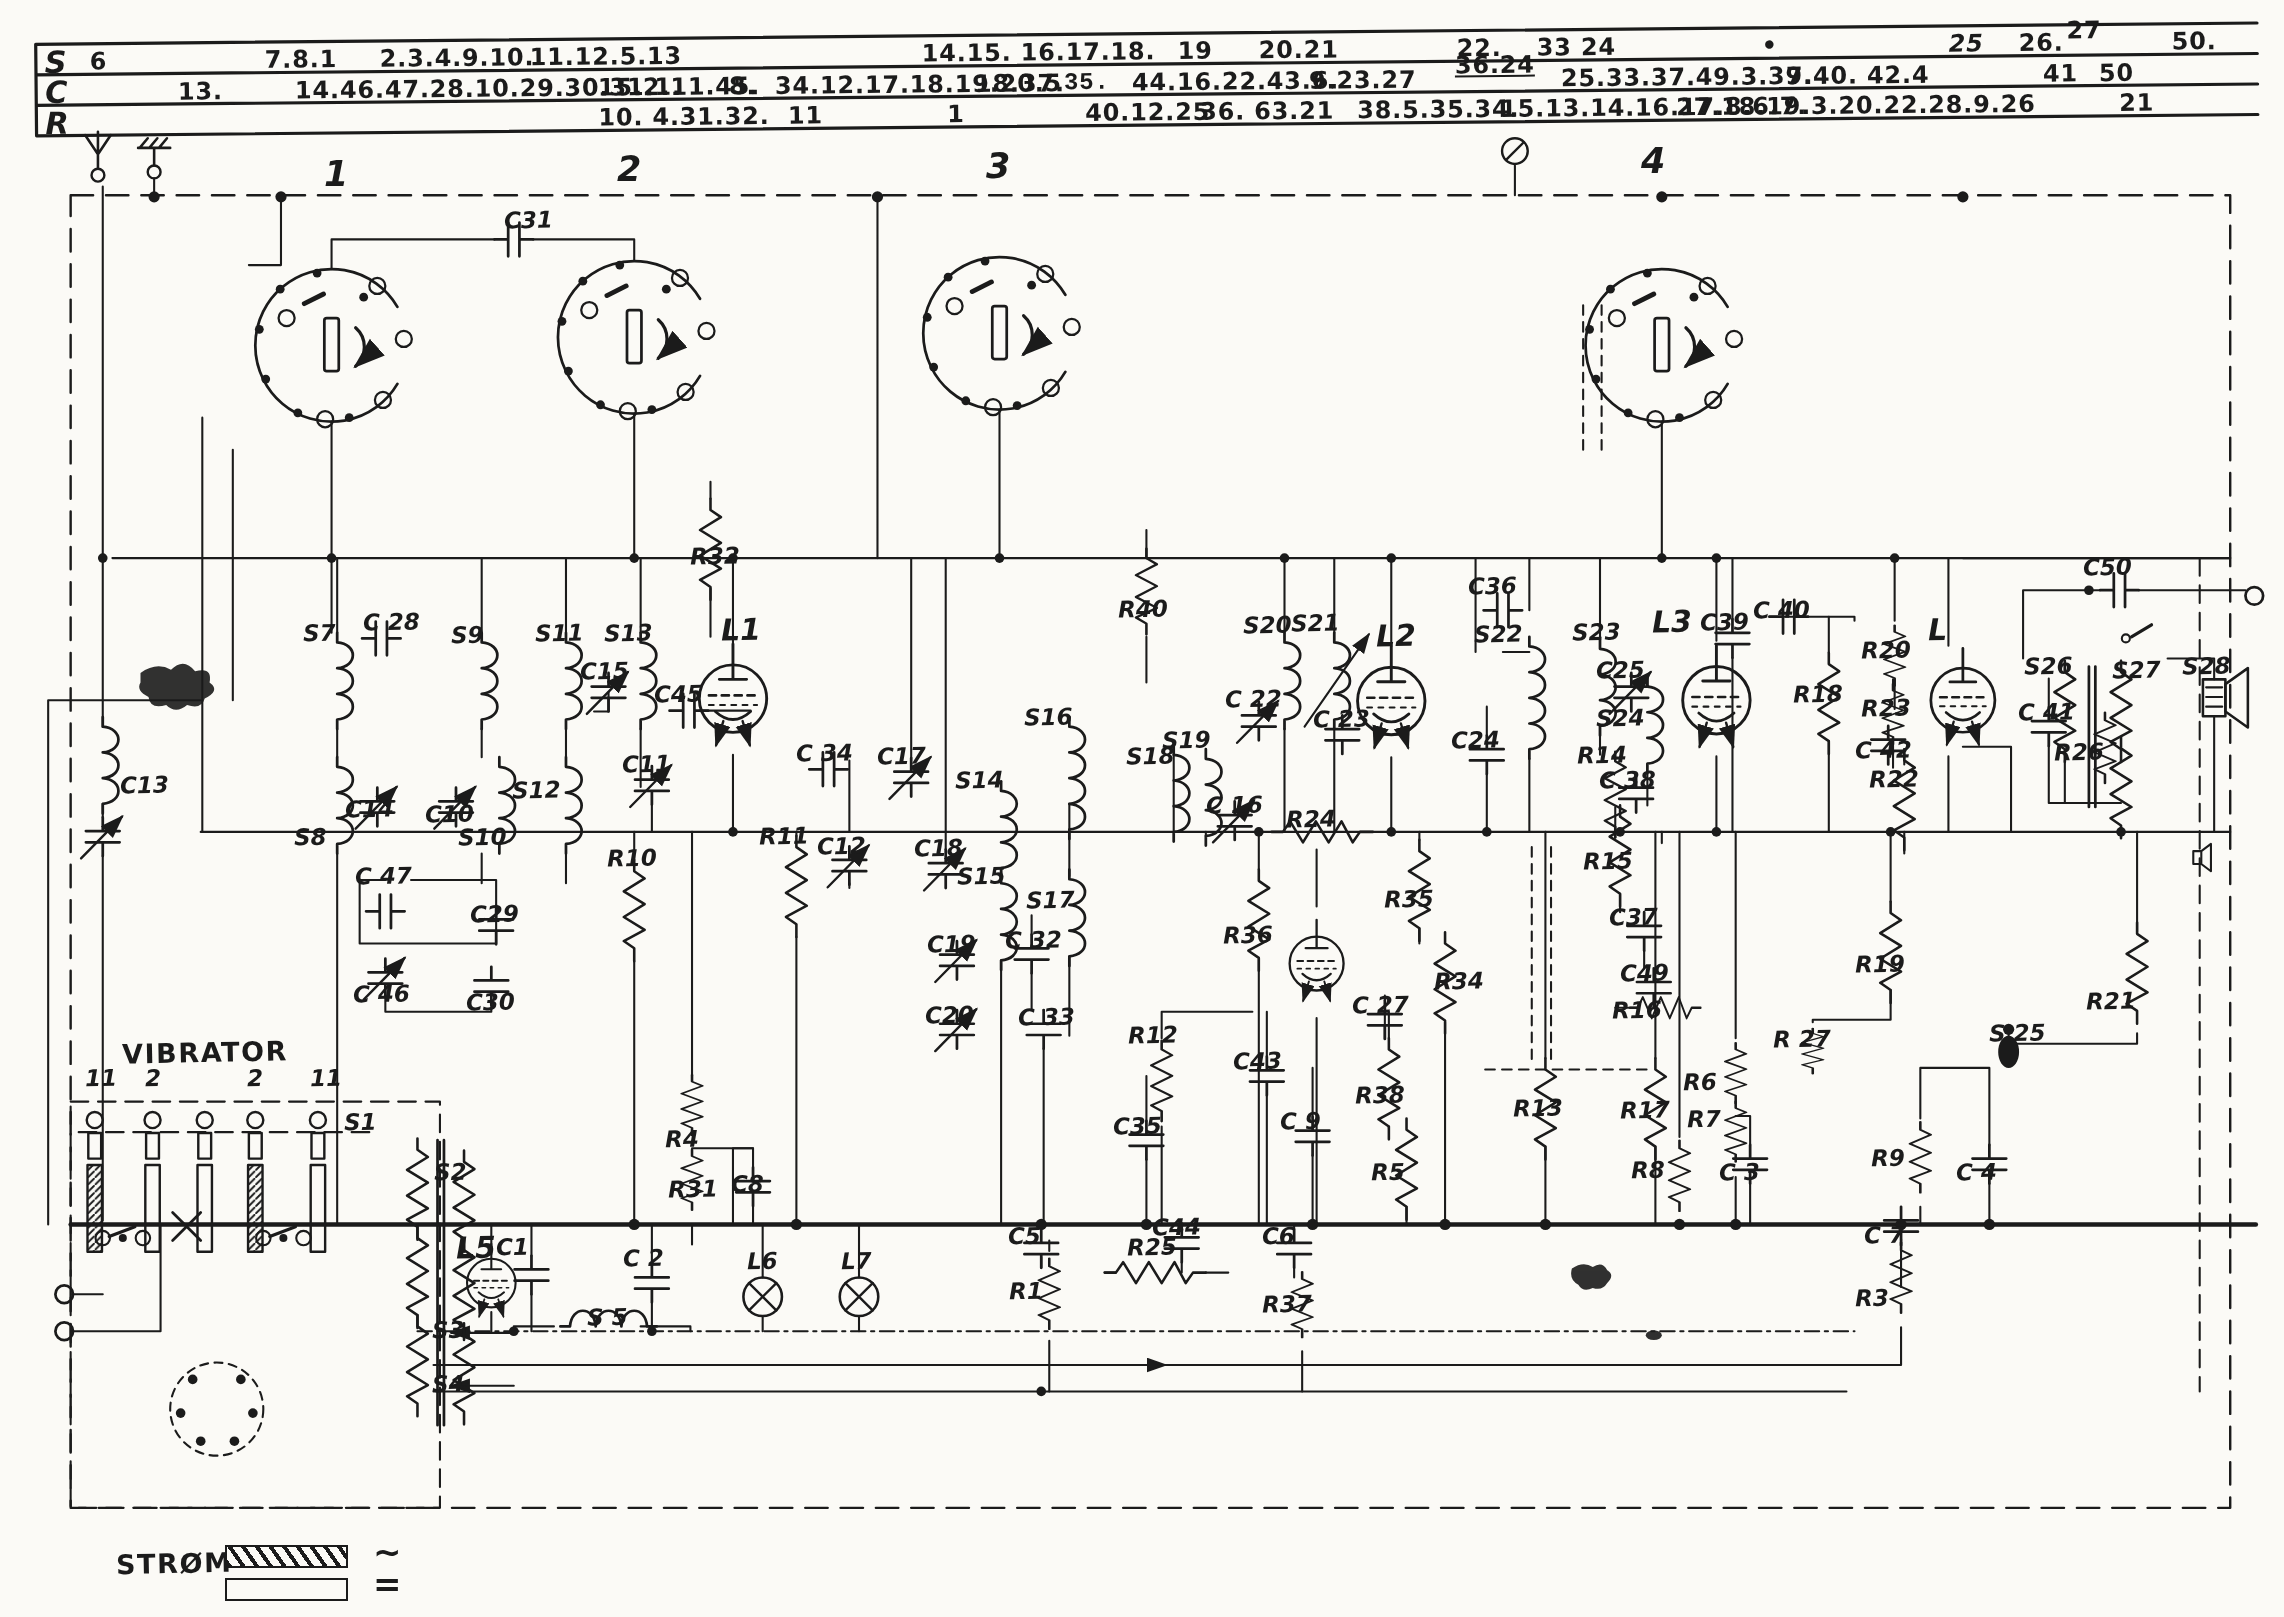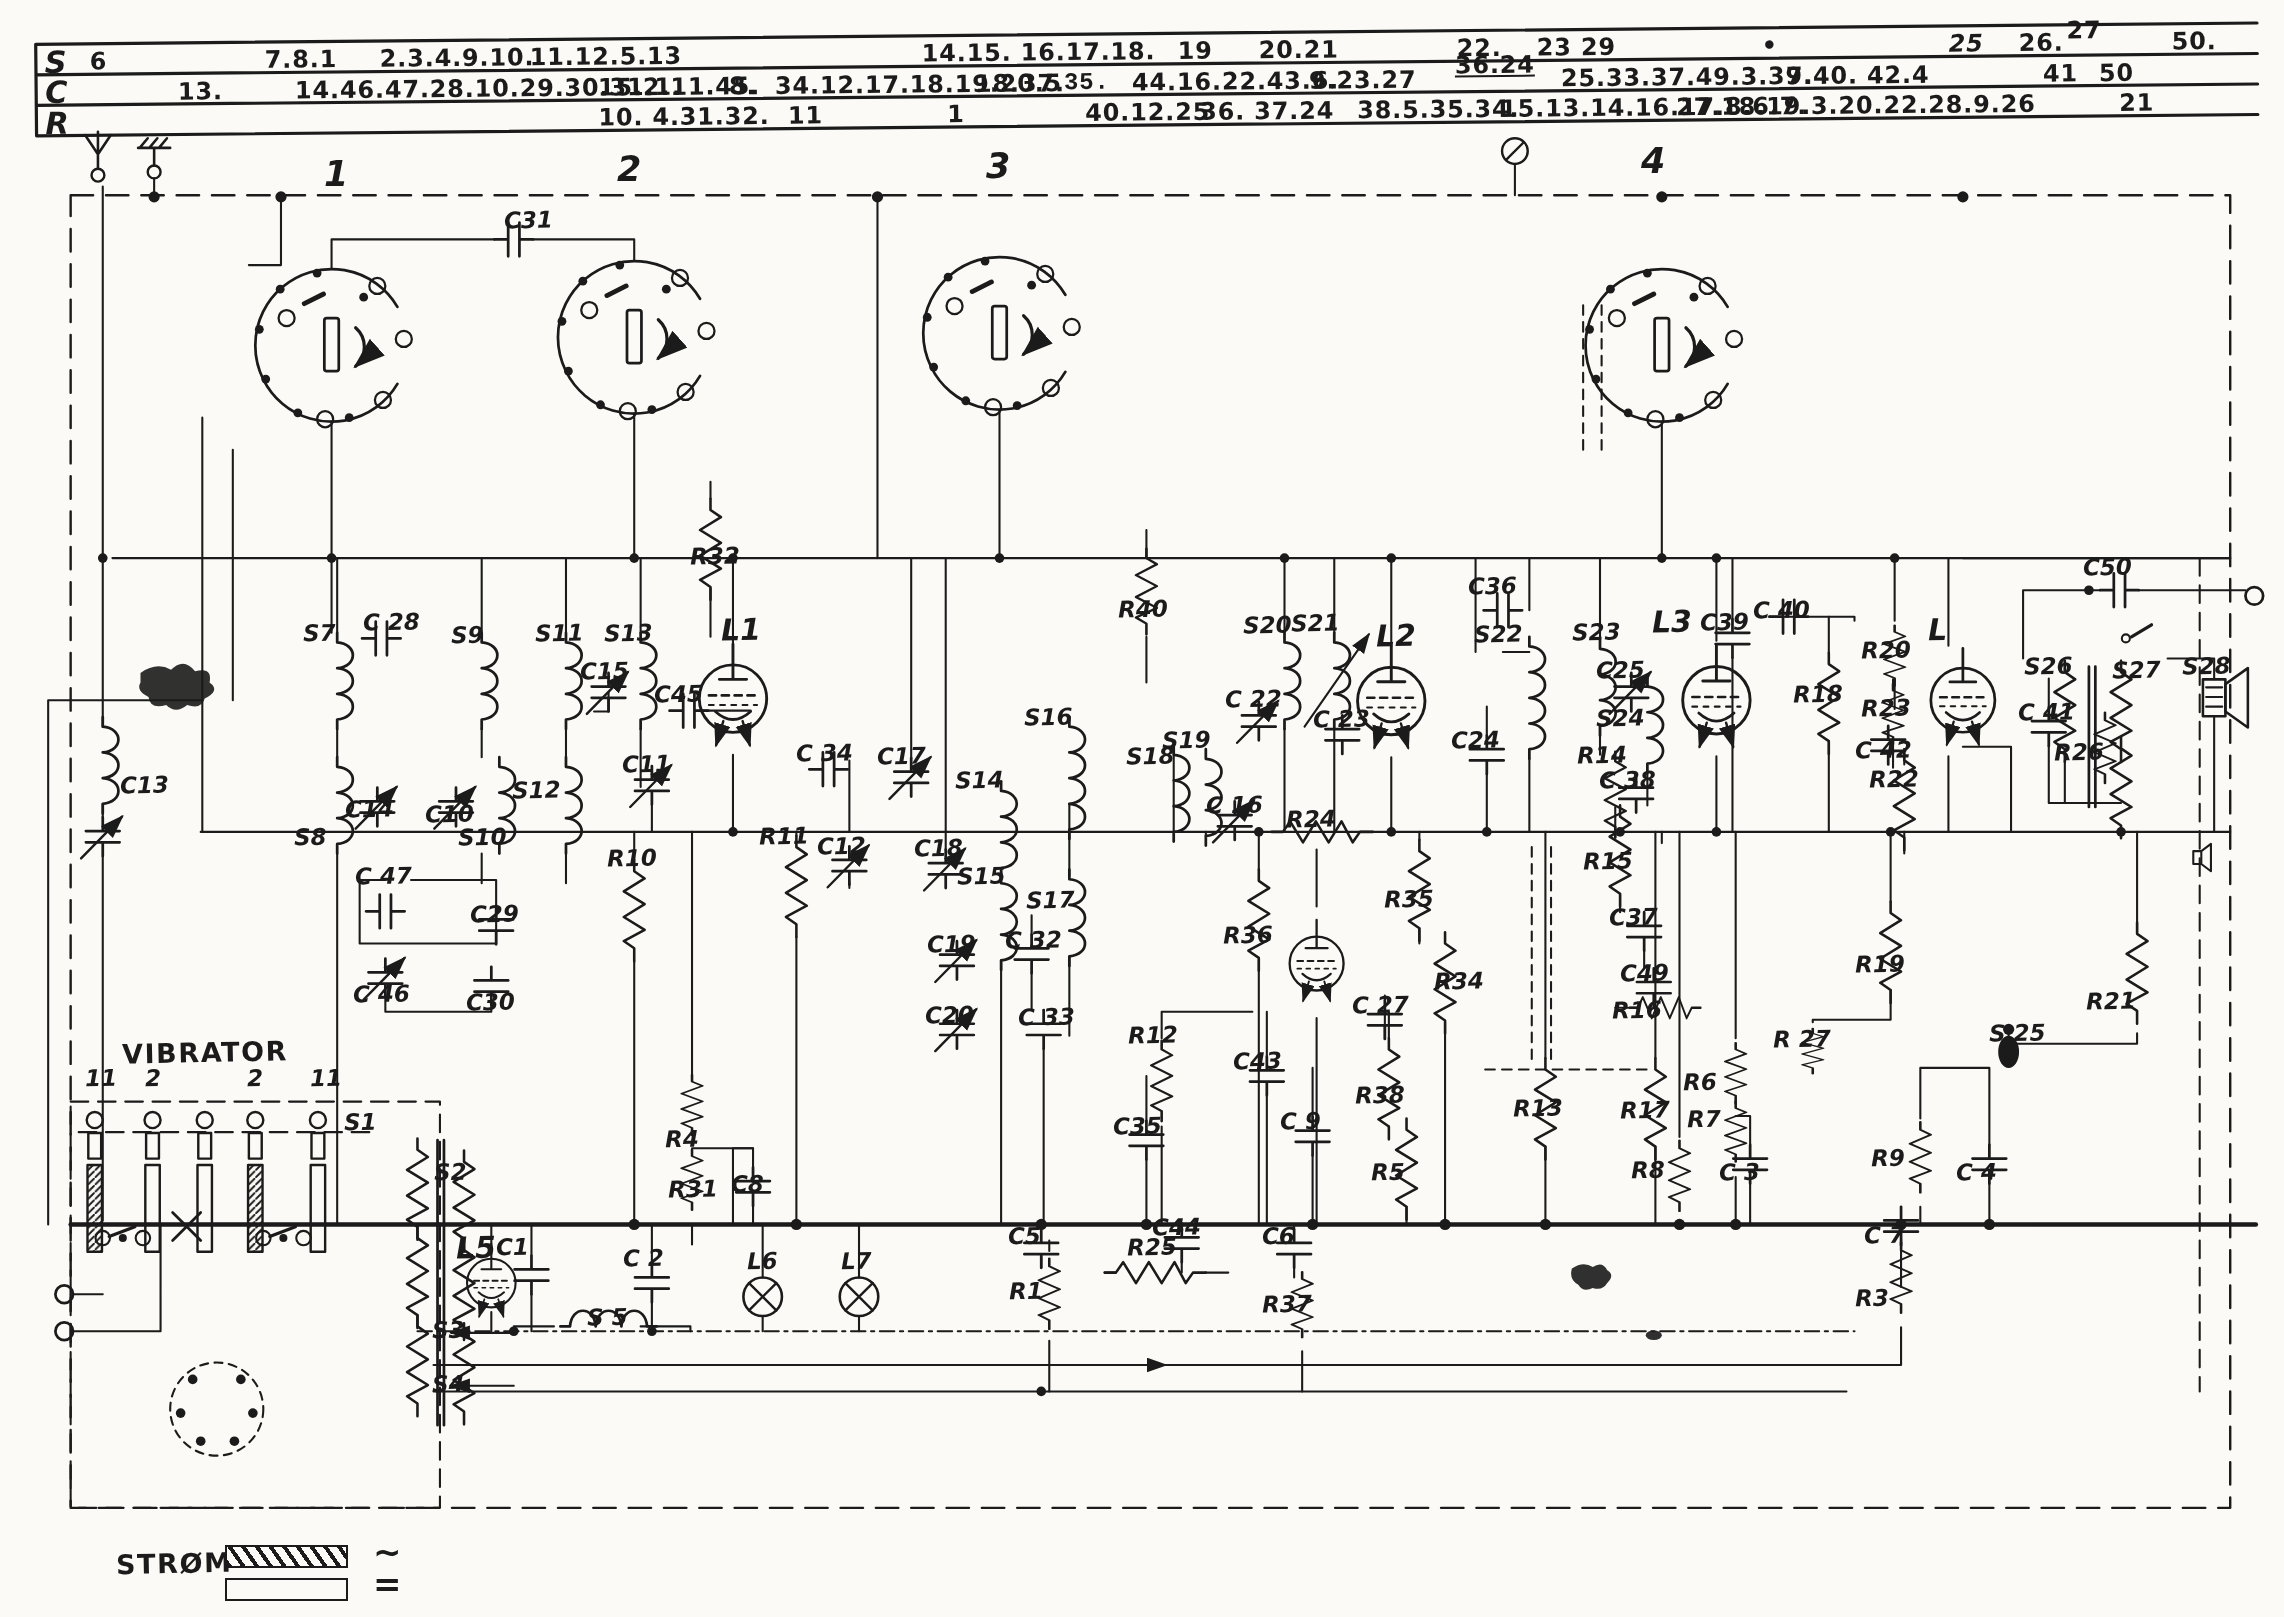--- a/index.html
+++ b/index.html
@@ -457,21 +457,21 @@
   <div class="tbl" id="tbl">
       <span class="tletter" style="left: 45px; top: 45px;">S</span>
       <span class="tnum" style="left: 90px; top: 48px;">6</span>
       <span class="tnum" style="left: 265px; top: 48px;">7.8.1</span>
       <span class="tnum" style="left: 380px; top: 48px;">2.3.4.9.10.</span>
       <span class="tnum" style="left: 530px; top: 48px;">11.12.5.13</span>
       <span class="tnum" style="left: 922px; top: 48px;">14.15. 16.17.18.</span>
       <span class="tnum" style="left: 1130px; top: 48px; padding-left: 48px;">19</span>
       <span class="tnum" style="left: 1259px; top: 48px;">20.21</span>
       <span class="tnum" style="left: 1457px; top: 48px;">22.</span>
-      <span class="tnum" style="left: 1537px; top: 48px;">23 29</span>
+      <span class="tnum" style="left: 1537px; top: 48px;">33 24</span>
       <span class="tnum" style="left: 1762px; top: 48px;">•</span>
       <span class="tnum" style="left: 1949px; top: 48px; font-style: italic;">25</span>
       <span class="tnum" style="left: 2019px; top: 48px;">26.</span>
       <span class="tnum" style="left: 2067px; top: 36px;">27</span>
       <span class="tnum" style="left: 2172px; top: 48px;">50.</span>
       <span class="tletter" style="left: 45px; top: 75px;">C</span>
       <span class="tnum" style="left: 178px; top: 79px;">13.</span>
       <span class="tnum" style="left: 295px; top: 79px;">14.46.47.28.10.29.30.31.1.</span>
       <span class="tnum" style="left: 598px; top: 79px;">15.2.11.45.</span>
       <span class="tnum" style="left: 729px; top: 79px;">8.</span>
@@ -484,21 +484,21 @@
       <span class="tnum" style="left: 1561px; top: 79px;">25.33.37.49.3.39.40.</span>
       <span class="tnum" style="left: 1786px; top: 79px;">7.</span>
       <span class="tnum" style="left: 1867px; top: 79px;">42.4</span>
       <span class="tnum" style="left: 2043px; top: 79px;">41</span>
       <span class="tnum" style="left: 2099px; top: 79px;">50</span>
       <span class="tletter" style="left: 45px; top: 106px;">R</span>
       <span class="tnum" style="left: 598px; top: 109px;">10. 4.31.32.  11</span>
       <span class="tnum" style="left: 947px; top: 109px;">1</span>
       <span class="tnum" style="left: 1085px; top: 109px;">40.12.25</span>
       <span class="tnum" style="left: 1200px; top: 109px;">36.</span>
-      <span class="tnum" style="left: 1254px; top: 109px;">37.24</span>
+      <span class="tnum" style="left: 1254px; top: 109px;">63.21</span>
       <span class="tnum" style="left: 1357px; top: 109px;">38.5.35.34.</span>
       <span class="tnum" style="left: 1500px; top: 109px;">15.13.14.16.17.8.6.7.</span>
       <span class="tnum" style="left: 1676px; top: 109px;">27.18.19.3.20.22.28.9.26</span>
       <span class="tnum" style="left: 2119px; top: 109px;">21</span>
     </div>
 
   <div id="labels">
       <div class="lbl" style="left: 504px; top: 207px;">C31</div>
       <div class="lbl" style="left: 120px; top: 772px;">C13</div>
       <div class="lbl" style="left: 303px; top: 620px;">S7</div>

